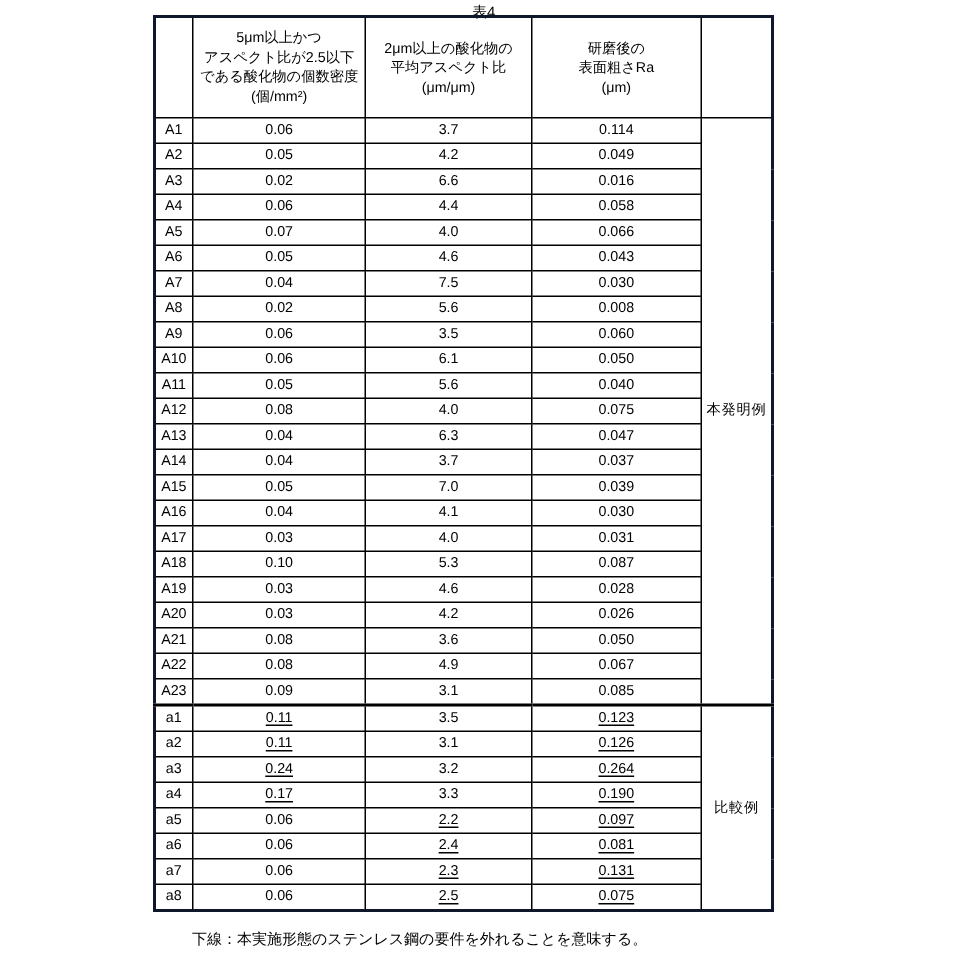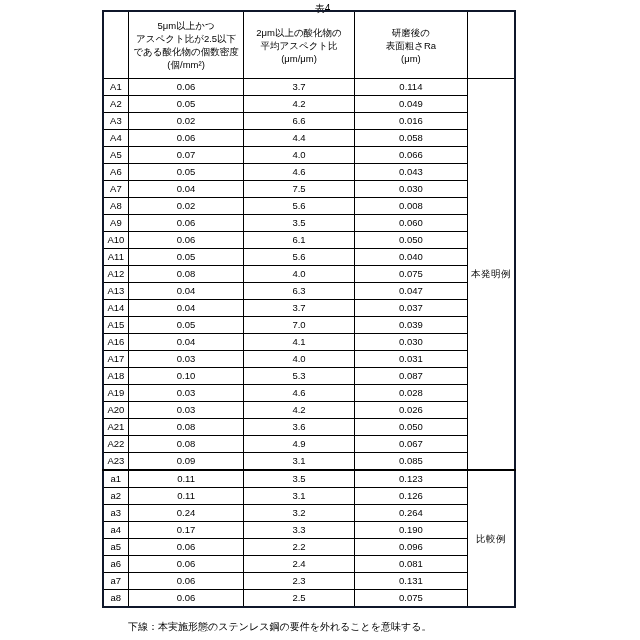--- a/index.html
+++ b/index.html
@@ -52,20 +52,21 @@
     height: 66px;
     white-space: pre-line;
     line-height: 13px;
   }
   tbody td {
     height: 16px;
     line-height: 16px;
     white-space: nowrap;
   }
   tbody td.u {
+    text-decoration: underline;
     text-underline-offset: 2px;
   }
   tr.thick-top td {
     border-top: 2px solid #000;
   }
   td.cat {
     font-size: 9.5px;
     letter-spacing: 0.5px;
   }
   .footnote {
@@ -269,21 +270,21 @@
         <tr>
           <td>a4</td>
           <td class="u">0.17</td>
           <td>3.3</td>
           <td class="u">0.190</td>
         </tr>
         <tr>
           <td>a5</td>
           <td>0.06</td>
           <td class="u">2.2</td>
-          <td class="u">0.096</td>
+          <td class="u">0.097</td>
         </tr>
         <tr>
           <td>a6</td>
           <td>0.06</td>
           <td class="u">2.4</td>
           <td class="u">0.081</td>
         </tr>
         <tr>
           <td>a7</td>
           <td>0.06</td>

